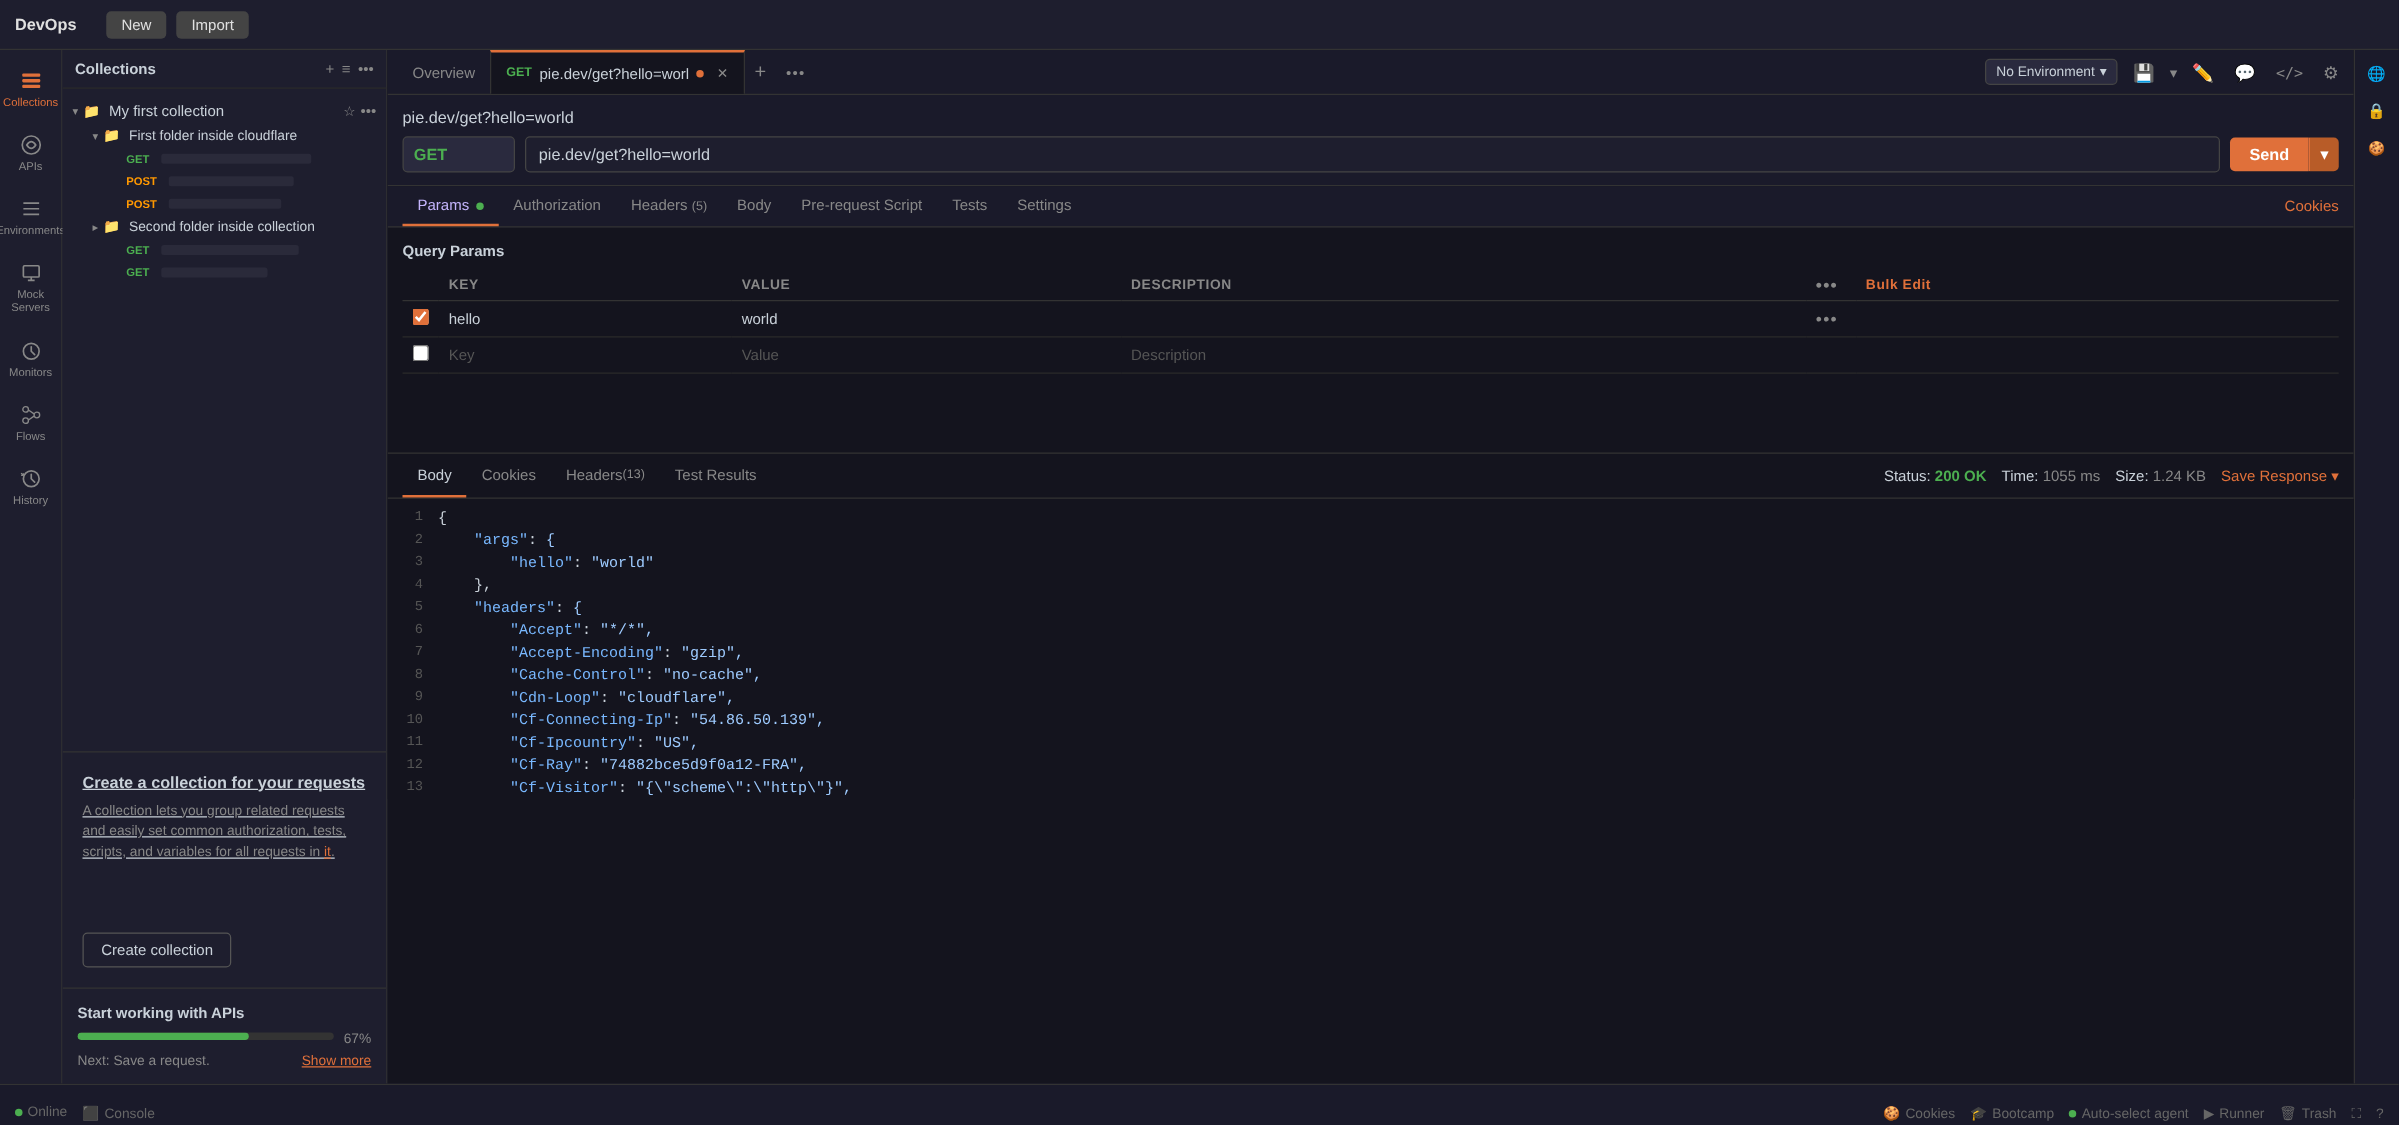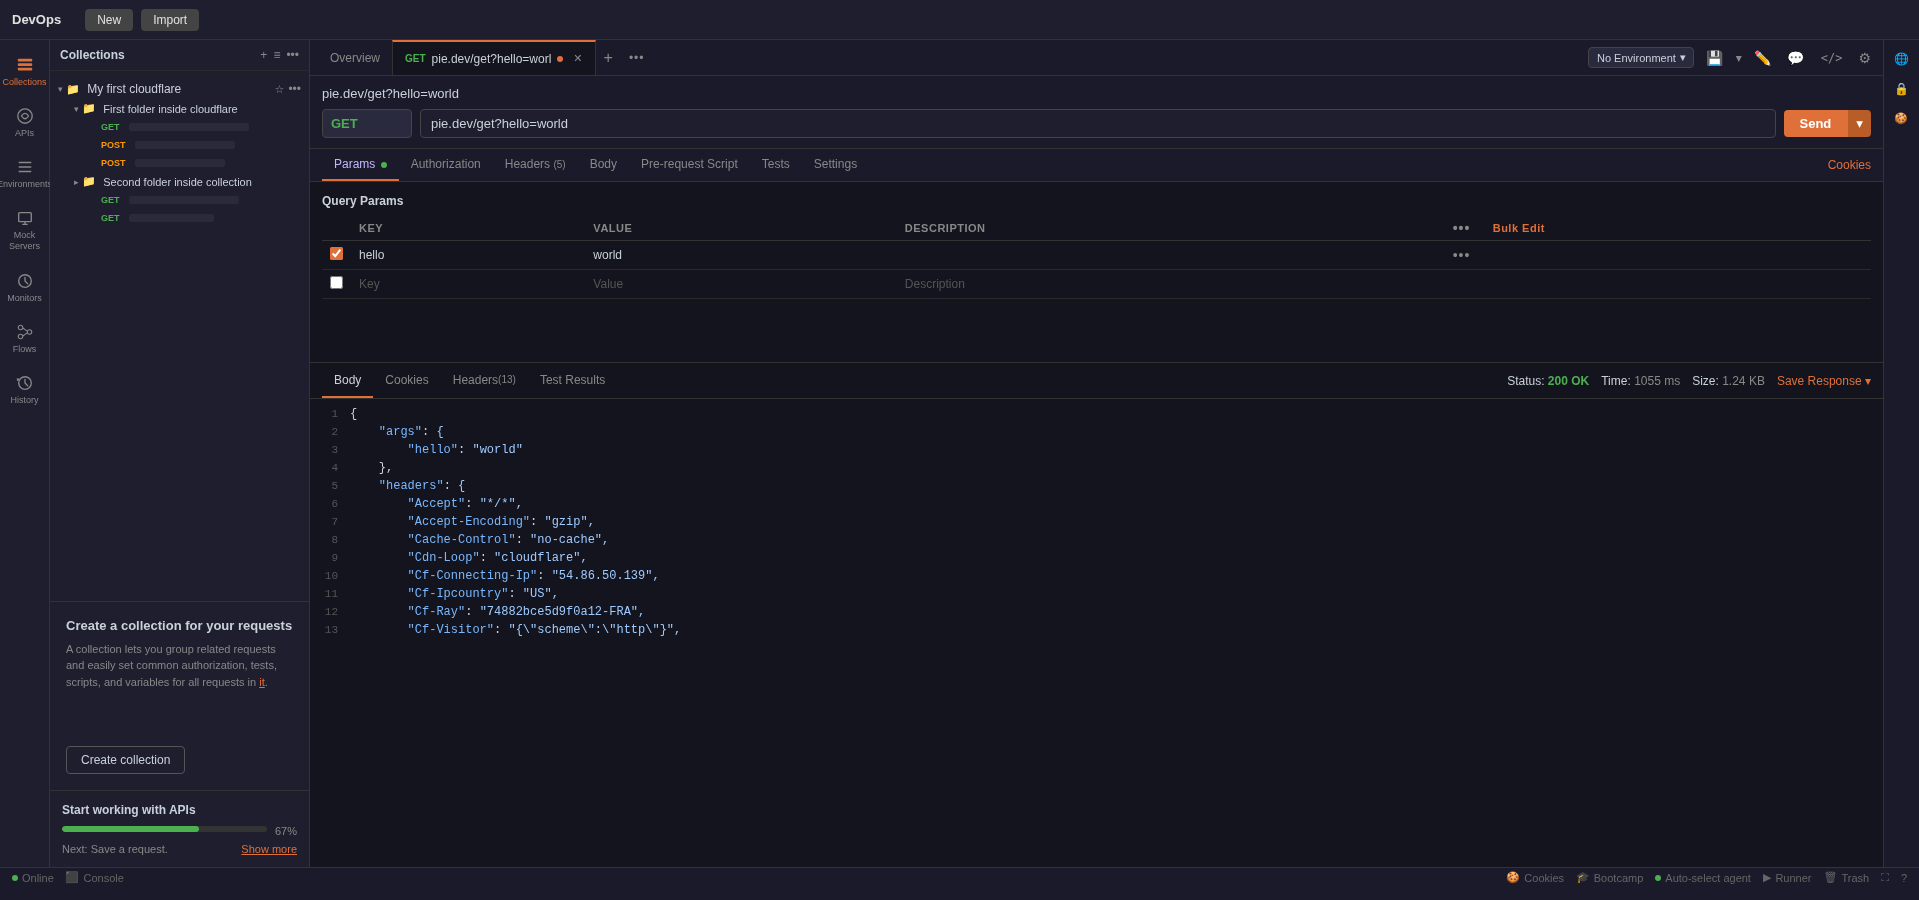--- a/index.html
+++ b/index.html
@@ -25,21 +25,21 @@
     .panel-actions { display: flex; gap: 6px; color: #888; cursor: pointer; }
 
     .collection-tree { flex: 1; overflow-y: auto; padding: 8px 0; }
 
     .method-badge { font-size: 9px; font-weight: 700; padding: 1px 3px; border-radius: 2px; }
     .method-get { color: #4caf50; }
     .method-post { color: #ff9800; }
 
     .placeholder-line { height: 8px; background: #2a2a3a; border-radius: 2px; margin: 2px 0; }
 
-    .create-collection-area { padding: 16px; }
+    .create-collection-area { padding: 16px; text-decoration: underline; }
     .create-title { font-size: 13px; font-weight: 600; color: #c9d1d9; margin-bottom: 8px; }
     .create-desc { font-size: 11px; color: #888; line-height: 1.5; margin-bottom: 16px; }
     .create-desc a { color: #e0703a; }
     .create-btn { background: transparent; border: 1px solid #555; color: #c9d1d9; padding: 6px 14px; border-radius: 4px; cursor: pointer; font-size: 12px; margin-top: 40px; }
 
     
     .panel-divider { height: 1px; background: #333; margin: 0; }
 
     
     .progress-area { padding: 12px; border-top: 1px solid #333; }
@@ -119,21 +119,21 @@
     .code-area { padding: 8px 0; font-family: 'Courier New', monospace; font-size: 12px; overflow-y: auto; height: 240px; background: #14141e; }
     .code-line { display: flex; min-height: 18px; }
     .line-num { width: 40px; text-align: right; color: #555; padding-right: 12px; user-select: none; flex-shrink: 0; font-size: 11px; padding-top: 1px; }
     .line-content { color: #c9d1d9; white-space: pre; }
     .json-key { color: #79b8ff; }
     .json-str { color: #9ecbff; }
     .json-colon { color: #c9d1d9; }
     .json-brace { color: #c9d1d9; }
 
     
-    .status-bar { height: 24px; background: #1a1a2a; border-top: 1px solid #333; display: flex; align-items: flex-end; padding: 16px 12px; gap: 12px; font-size: 11px; color: #666; flex-shrink: 0; }
+    .status-bar { height: 24px; background: #1a1a2a; border-top: 1px solid #333; display: flex; align-items: flex-start; padding: 16px 12px; gap: 12px; font-size: 11px; color: #666; flex-shrink: 0; }
     .status-bar-right { margin-left: auto; display: flex; gap: 12px; align-items: center; }
     .status-dot-green { width: 6px; height: 6px; background: #4caf50; border-radius: 50%; display: inline-block; }
     .status-item { display: flex; align-items: center; gap: 4px; cursor: pointer; }
 
     
     .right-gutter { width: 36px; background: #1a1a2a; border-left: 1px solid #333; display: flex; flex-direction: column; align-items: center; padding-top: 8px; gap: 8px; flex-shrink: 0; }
     .gutter-icon { color: #888; cursor: pointer; padding: 4px; border-radius: 3px; }
 
     .scrollbar-thin::-webkit-scrollbar { width: 4px; height: 4px; }
     .scrollbar-thin::-webkit-scrollbar-track { background: transparent; }
@@ -224,21 +224,21 @@
         <span style="cursor:pointer;">≡</span>
         <span style="cursor:pointer;">•••</span>
       </div>
     </div>
 
     <div class="collection-tree scrollbar-thin">
 
       <div class="collection-header-row">
         <span class="chevron">▾</span>
         <span style="font-size:11px;color:#888;margin-right:3px;">📁</span>
-        <span style="font-size:12px;color:#c9d1d9;">My first cloudflare</span>
+        <span style="font-size:12px;color:#c9d1d9;">My first collection</span>
         <span style="margin-left:auto;color:#888;font-size:11px;">☆</span>
         <span style="color:#888;font-size:12px;">•••</span>
       </div>
 
       <div style="padding-left:16px;">
         <div class="collection-header-row">
           <span class="chevron">▾</span>
           <span style="font-size:11px;color:#888;margin-right:3px;">📁</span>
           <span style="font-size:11px;color:#c9d1d9;">First folder inside cloudflare</span>
         </div>

